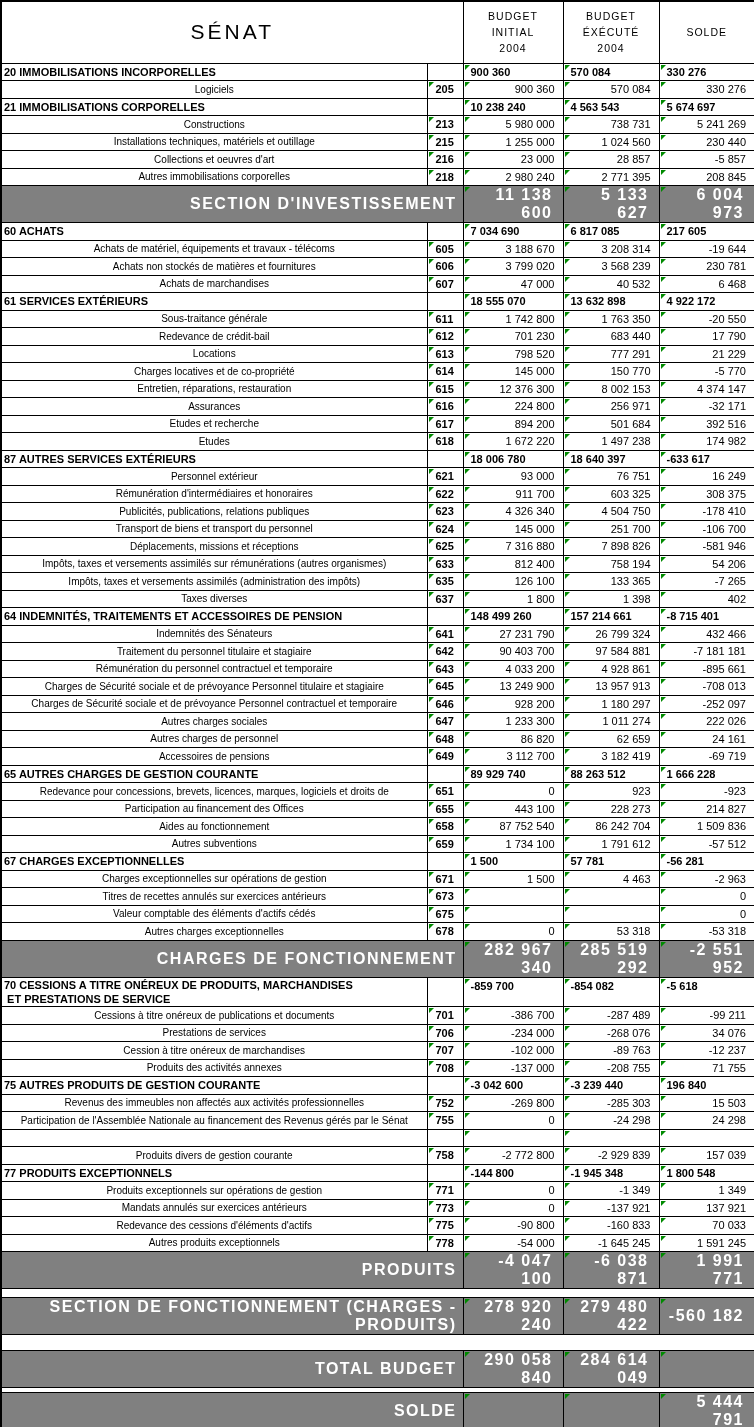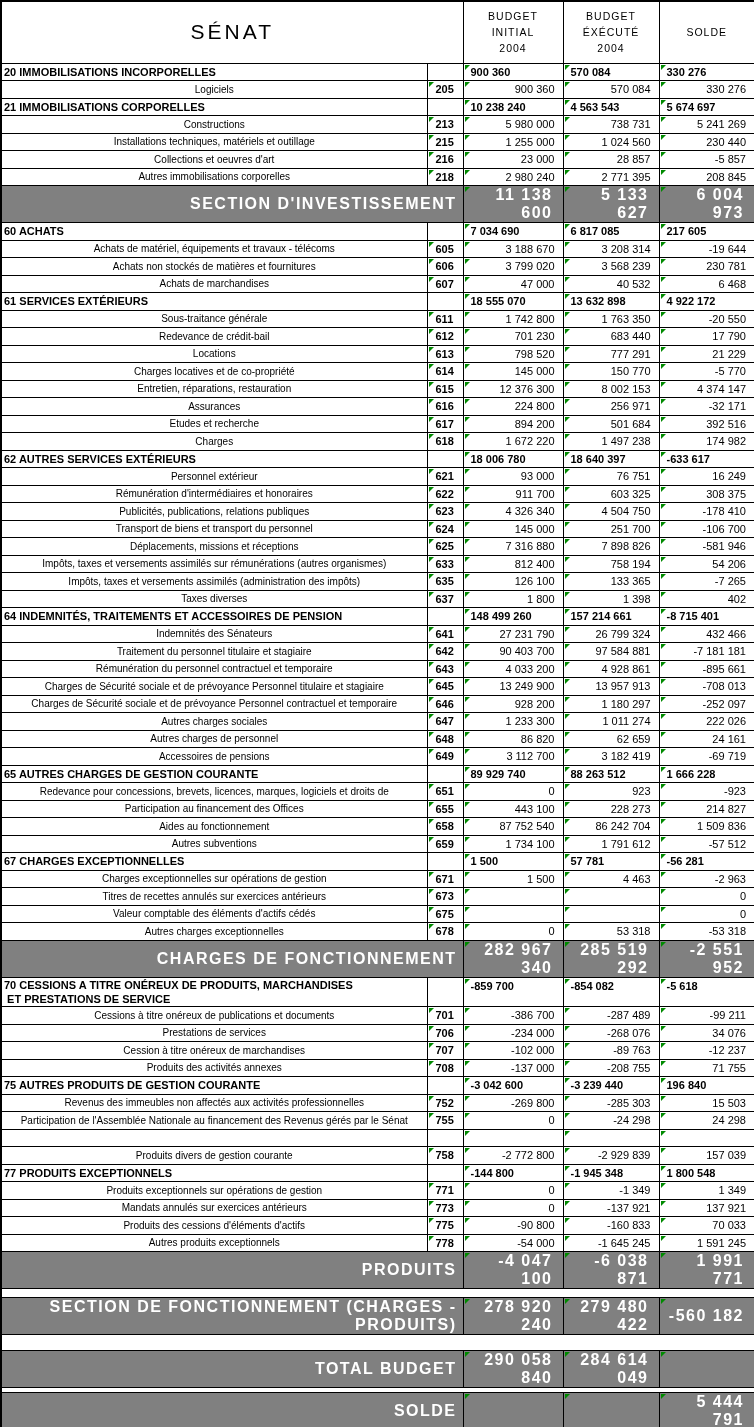--- a/index.html
+++ b/index.html
@@ -224,28 +224,28 @@
         <td class="val">-32 171<span class="tri"></span></td>
       </tr>
       <tr class="r-d">
         <td class="lab">Etudes et recherche</td>
         <td class="code">617<span class="tri"></span></td>
         <td class="val">894 200<span class="tri"></span></td>
         <td class="val">501 684<span class="tri"></span></td>
         <td class="val">392 516<span class="tri"></span></td>
       </tr>
       <tr class="r-d">
-        <td class="lab">Charges</td>
+        <td class="lab">Etudes</td>
         <td class="code">618<span class="tri"></span></td>
         <td class="val">1 672 220<span class="tri"></span></td>
         <td class="val">1 497 238<span class="tri"></span></td>
         <td class="val">174 982<span class="tri"></span></td>
       </tr>
       <tr class="r-h">
-        <td class="lab">62 AUTRES SERVICES EXTÉRIEURS</td>
+        <td class="lab">87 AUTRES SERVICES EXTÉRIEURS</td>
         <td class="code"></td>
         <td class="val">18 006 780<span class="tri"></span></td>
         <td class="val">18 640 397<span class="tri"></span></td>
         <td class="val">-633 617<span class="tri"></span></td>
       </tr>
       <tr class="r-d">
         <td class="lab">Personnel extérieur</td>
         <td class="code">621<span class="tri"></span></td>
         <td class="val">93 000<span class="tri"></span></td>
         <td class="val">76 751<span class="tri"></span></td>
@@ -539,21 +539,21 @@
         <td class="val">1 349<span class="tri"></span></td>
       </tr>
       <tr class="r-d">
         <td class="lab">Mandats annulés sur exercices antérieurs</td>
         <td class="code">773<span class="tri"></span></td>
         <td class="val">0<span class="tri"></span></td>
         <td class="val">-137 921<span class="tri"></span></td>
         <td class="val">137 921<span class="tri"></span></td>
       </tr>
       <tr class="r-d">
-        <td class="lab">Produits des cessions d'éléments d'actifs</td>
+        <td class="lab">Redevance des cessions d'éléments d'actifs</td>
         <td class="code">775<span class="tri"></span></td>
         <td class="val">-90 800<span class="tri"></span></td>
         <td class="val">-160 833<span class="tri"></span></td>
         <td class="val">70 033<span class="tri"></span></td>
       </tr>
       <tr class="r-d">
         <td class="lab">Autres produits exceptionnels</td>
         <td class="code">778<span class="tri"></span></td>
         <td class="val">-54 000<span class="tri"></span></td>
         <td class="val">-1 645 245<span class="tri"></span></td>

